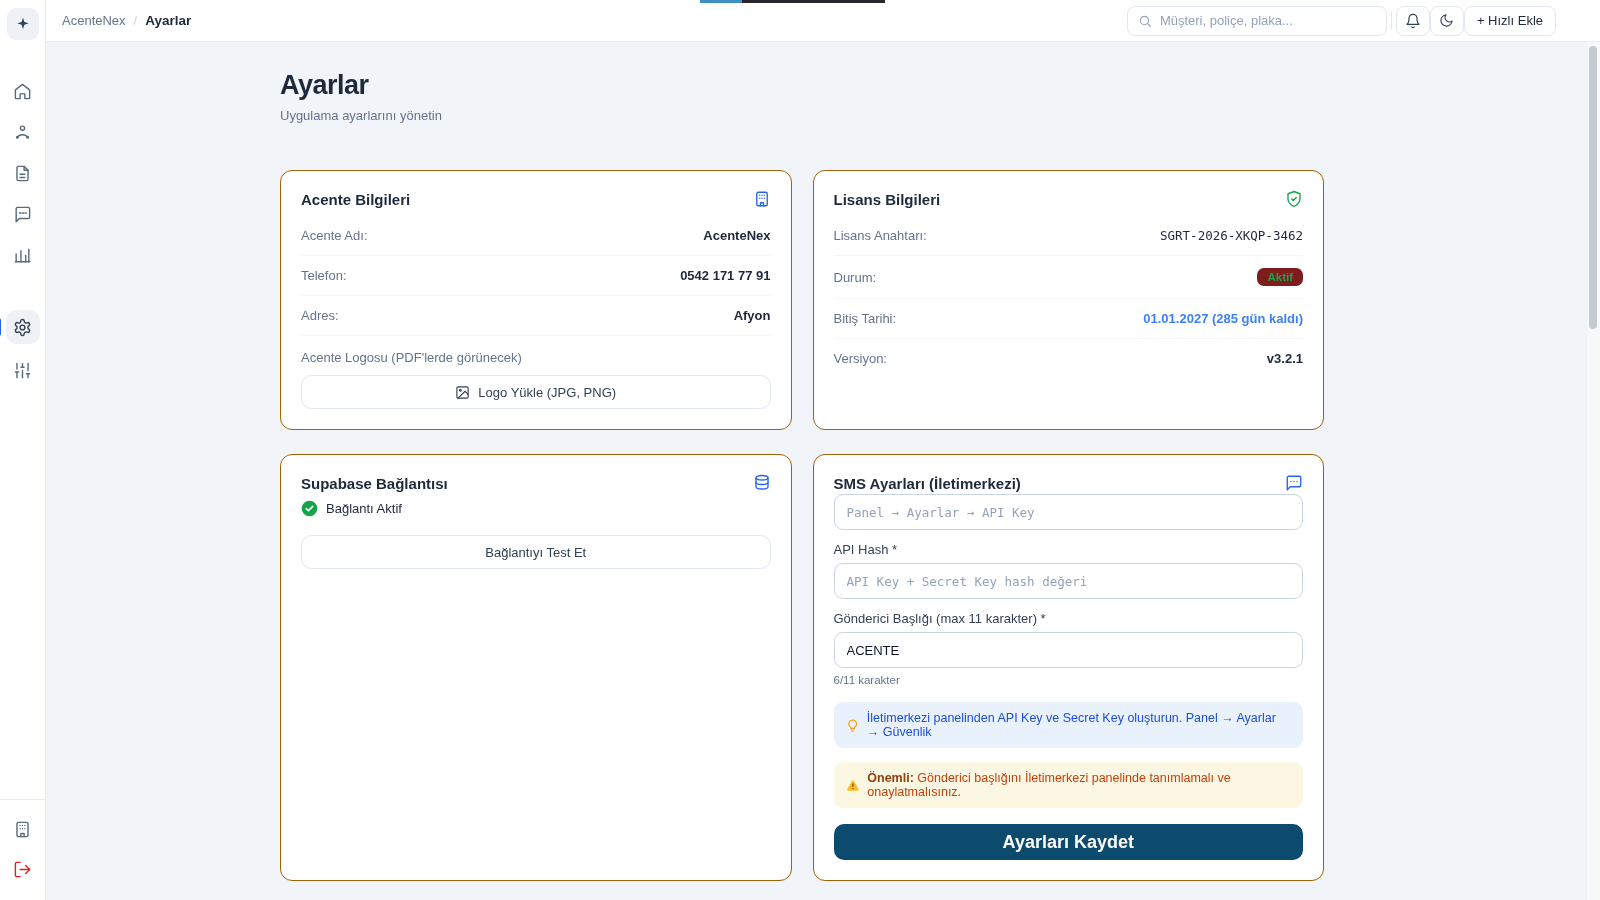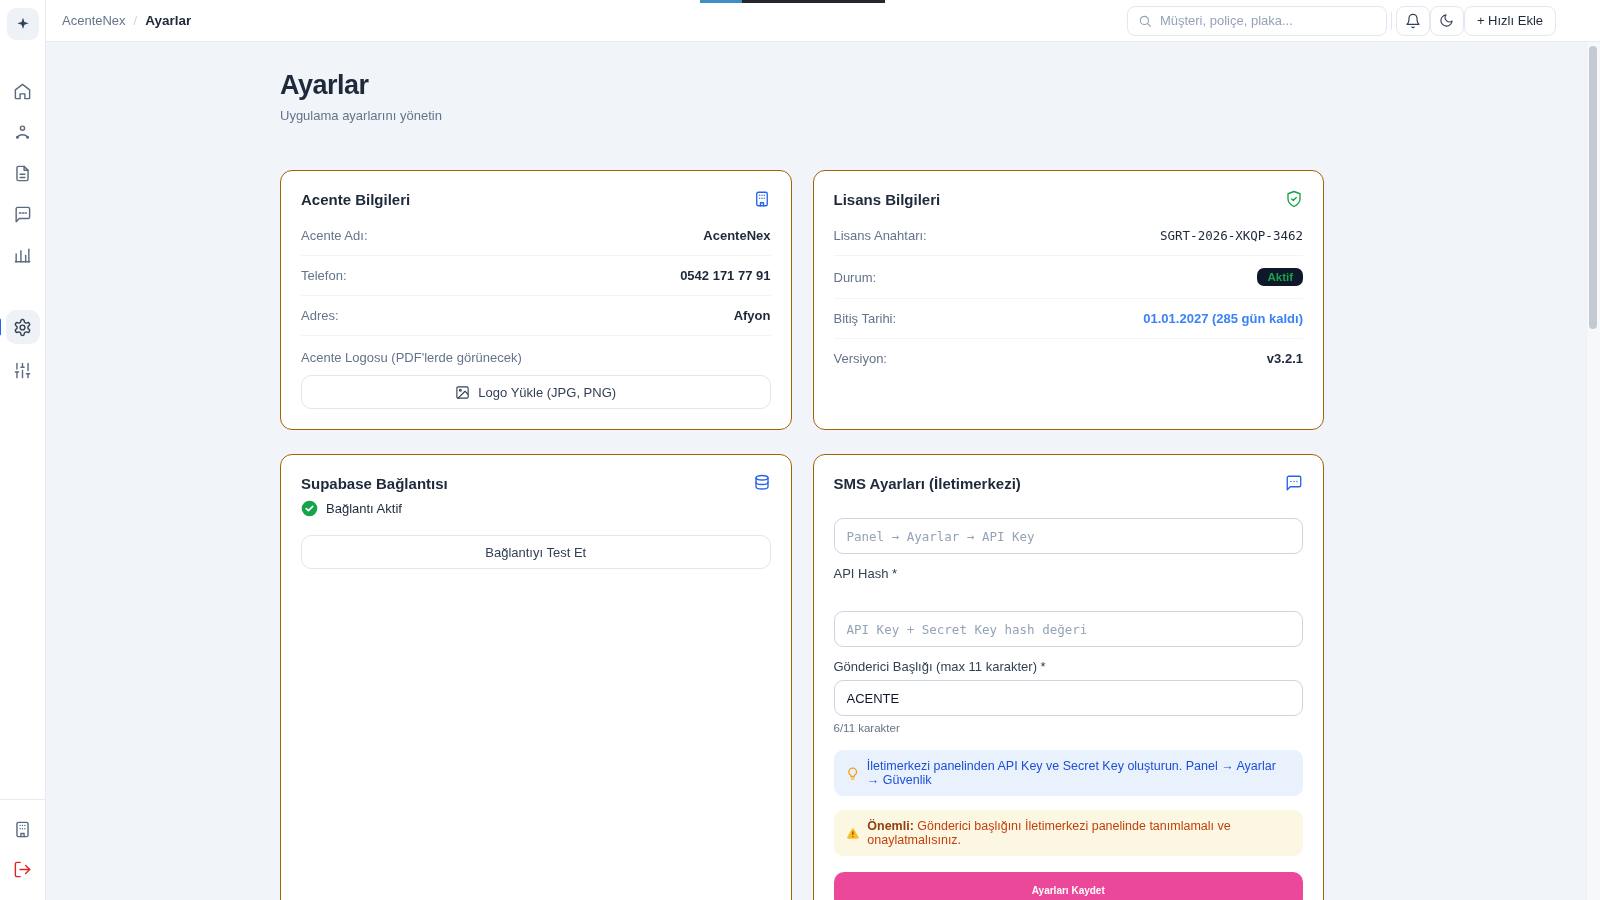--- a/index.html
+++ b/index.html
@@ -42,39 +42,39 @@
   .card { background:#fff; border:1px solid #a16207; border-radius:12px; padding:19px 20px 20px; }
   .card-head { display:flex; justify-content:space-between; align-items:center; margin-bottom:8px; }
   .card-title { font-size:15px; font-weight:700; color:#1e293b; }
   .ci-blue { color:#2563eb; } .ci-green { color:#16a34a; }
 
   .info-row { display:flex; justify-content:space-between; align-items:center; padding:12px 0; border-bottom:1px solid #f1f5f9; font-size:13px; }
   .info-row.no-border { border-bottom:none; }
   .row-label { color:#64748b; }
   .row-value { font-weight:700; color:#1e293b; }
   .mono { font-family:"DejaVu Sans Mono","Liberation Mono",monospace; font-size:12.5px; font-weight:500; }
-  .badge-active { background:#0f172a; color:#16a34a; font-size:11.5px; font-weight:700; padding:3px 10px; border-radius:7px; }
+  .badge-active { background:#7f1d1d; color:#16a34a; font-size:11.5px; font-weight:700; padding:3px 10px; border-radius:7px; }
   .value-teal { color:#3b82f6;text-align:right; }
 
   .section-label { font-size:13px; color:#64748b; margin-top:14px; }
   .outline-btn { margin-top:10px; width:100%; height:34px; border:1px solid #e2e8f0; border-radius:10px; background:#fff; display:flex; align-items:center; justify-content:center; gap:8px; font-size:13px; color:#334155; font-weight:500; cursor:pointer; font-family:inherit; }
 
   .status-row { display:flex; align-items:center; gap:8px; margin:4px 0 18px; font-size:13px; font-weight:500; color:#1e293b; }
 
   .form-label { font-size:13px; color:#334155; margin:12px 0 6px; }
   .form-label.first { margin-top:2px; }
   .text-input { width:100%; height:36px; border:1px solid #cbd5e1; border-radius:9px; padding:0 12px; font-size:13px; color:#0f172a; outline:none; background:#fff; font-family:inherit; }
-  .text-input.mono-input { font-family:"DejaVu Sans Mono","Liberation Mono",monospace; font-size:12.5px;margin-top:24px; }
+  .text-input.mono-input { font-family:"DejaVu Sans Mono","Liberation Mono",monospace; font-size:12.5px; }
   .text-input::placeholder { color:#94a3b8; }
   .char-count { font-size:11.5px; color:#64748b; margin-top:6px; }
 
   .info-box { margin-top:16px; background:#e9f2fc; border-radius:9px; padding:9px 12px; display:flex; align-items:center; gap:8px; font-size:12.5px; color:#1d4ed8; }
   .warn-box { margin-top:14px; background:#fcf7e3; border-radius:9px; padding:9px 12px; display:flex; align-items:center; gap:8px; font-size:12.5px; color:#c2410c; }
   .warn-bold { font-weight:700; color:#92400e; }
-  .save-btn { margin-top:16px; width:100%; height:36px; background:#ec4899; color:#fff; font-weight:700; font-size:10px; border:none; border-radius:10px; cursor:pointer; font-family:inherit; }
+  .save-btn { margin-top:16px; width:100%; height:36px; background:#0c4a6e; color:#fff; font-weight:700; font-size:18px; border:none; border-radius:10px; cursor:pointer; font-family:inherit; }
 
   
   .scroll-track { position:absolute; right:0; top:42px; bottom:0; width:14px; background:#f6f8fa; border-left:1px solid #eef1f4; z-index:6; }
   .scroll-thumb { position:absolute; right:3px; top:4px; width:8px; height:283px; background:#c4cad2; border-radius:4px; cursor:pointer; }
   .top-artifact { position:absolute; top:0; left:700px; height:3px; display:flex; z-index:10; }
   .seg-blue { width:42px; background:#3f8fc5; }
   .seg-dark { width:143px; background:#26262c; }
 </style>
 </head>
 <body>

